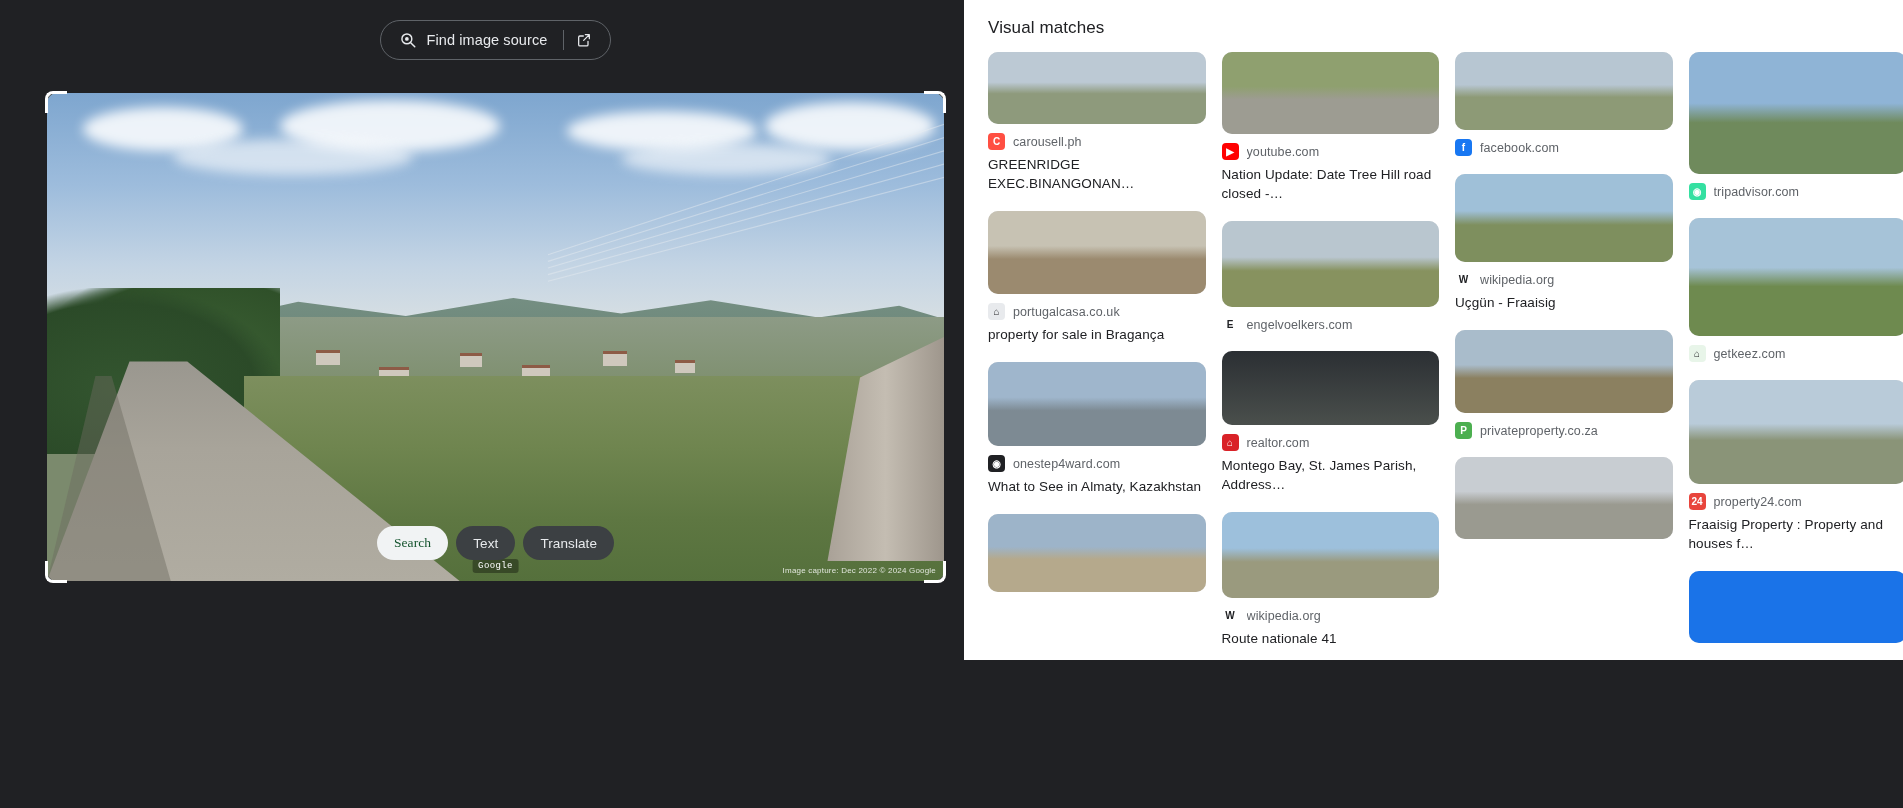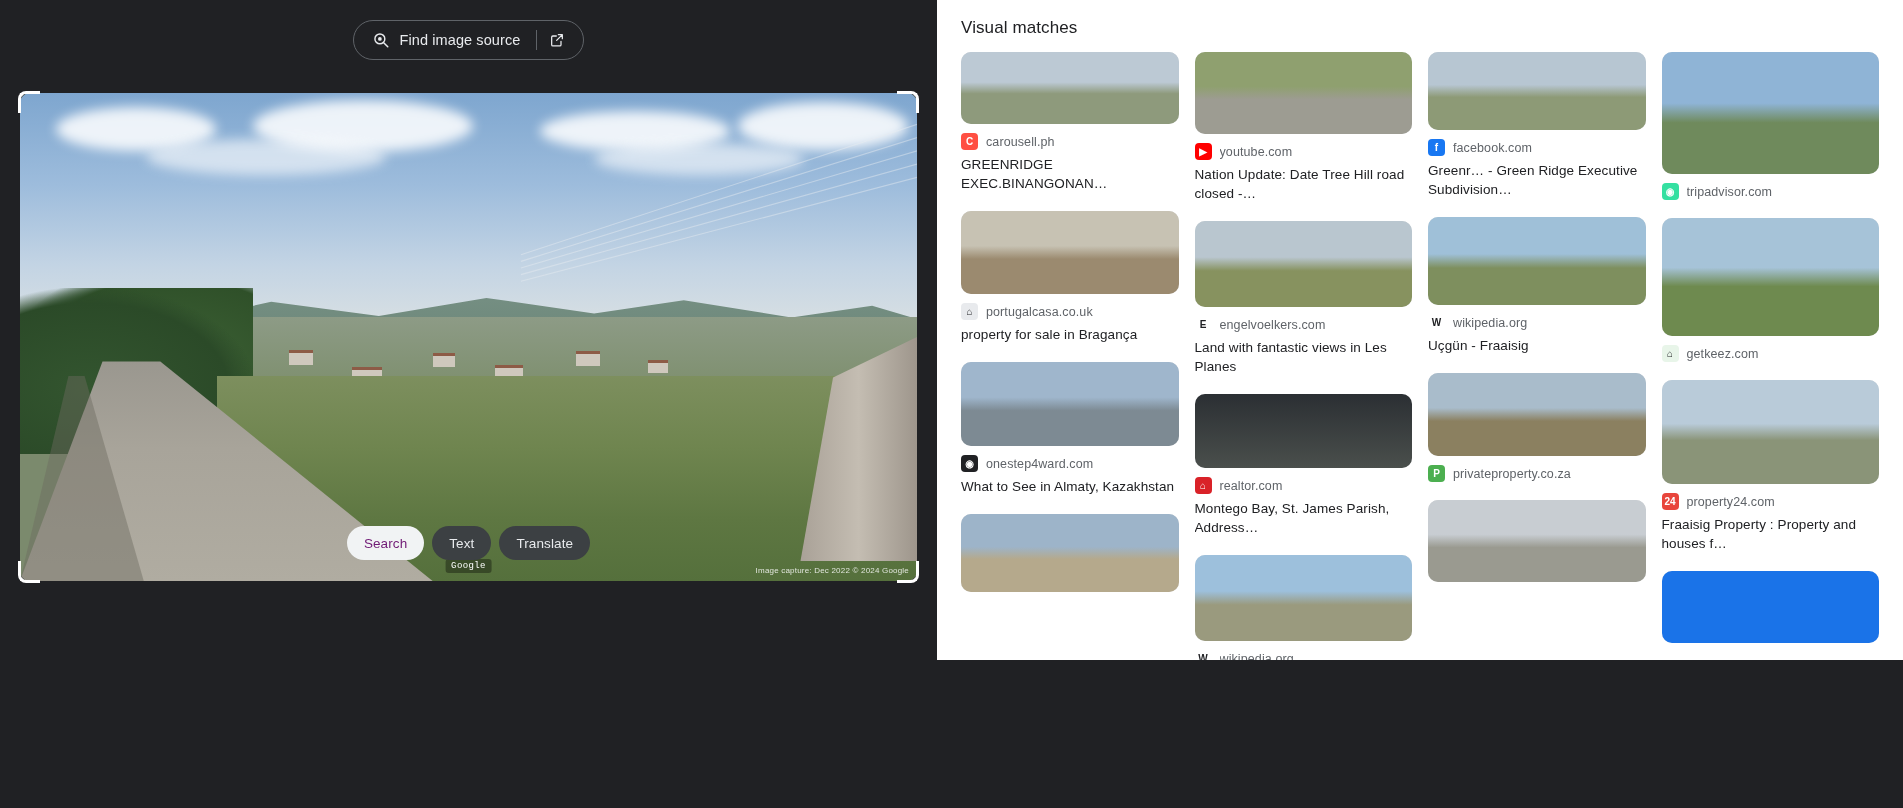--- a/index.html
+++ b/index.html
@@ -10,20 +10,21 @@
     background: #202124;
   }
   .app { display: flex; width: 1903px; height: 808px; }
 
   
   .left-pane {
     width: 937px; height: 604px;
     background: #202124;
     position: relative;
     flex: 0 0 937px;
+    margin-left: 27px;
   }
   .find-source-bar {
     height: 80px;
     display: flex; align-items: center; justify-content: center;
   }
   .find-source-btn {
     display: flex; align-items: center; gap: 10px;
     height: 40px; padding: 0 18px;
     border: 1px solid #5f6368;
     border-radius: 20px;
@@ -130,21 +131,21 @@
     position: absolute; left: 0; right: 0; bottom: 44px;
     display: flex; align-items: center; justify-content: center; gap: 8px;
   }
   .tab {
     height: 34px; padding: 0 17px; border-radius: 17px;
     display: flex; align-items: center; justify-content: center;
     font-size: 13.5px; font-weight: 500; cursor: pointer;
     background: #3c4043; color: #e8eaed; border: none;
     letter-spacing: .1px;
   }
-  .tab.active { background: #f1f3f4; color: #701a75; }
+  .tab.active { background: #f1f3f4; color: #14532d; font-family: Liberation Serif, serif; }
 
   
   .right-pane {
     width: 966px; height: 660px; flex: 0 0 966px;
     background: #fff;
     overflow: hidden;
     position: relative;
   }
   .matches-title {
     font-size: 17px; color: #202124; font-weight: 400;
@@ -294,36 +295,36 @@
           </div></div><div class="card"><div class="thumb" style="height: 82px;">
             <div class="g" style="background: linear-gradient(rgb(143, 160, 111) 0%, rgb(143, 160, 111) 42%, rgb(157, 156, 146) 58%, rgb(157, 156, 146) 100%);"></div>
           </div><div class="srcrow">
             <span class="favicon" style="background: rgb(255, 0, 0); color: rgb(255, 255, 255);">▶</span>
             <span class="srcname">youtube.com</span>
           </div><div class="cardtitle">Nation Update: Date Tree Hill road closed -…</div></div><div class="card"><div class="thumb" style="height: 86px;">
             <div class="g" style="background: linear-gradient(rgb(185, 198, 207) 0%, rgb(185, 198, 207) 42%, rgb(135, 146, 95) 58%, rgb(135, 146, 95) 100%);"></div>
           </div><div class="srcrow">
             <span class="favicon" style="background: rgb(255, 255, 255); color: rgb(32, 33, 36);">E</span>
             <span class="srcname">engelvoelkers.com</span>
-          </div><div class="cardtitle">Land with fantastic views in Les Planes</div></div><div class="card"><div class="thumb" style="height: 74px;">
+          </div></div><div class="card"><div class="thumb" style="height: 74px;">
             <div class="g" style="background: linear-gradient(rgb(43, 47, 51) 0%, rgb(74, 79, 76) 100%);"></div>
           </div><div class="srcrow">
             <span class="favicon" style="background: rgb(217, 34, 40); color: rgb(255, 255, 255);">⌂</span>
             <span class="srcname">realtor.com</span>
           </div><div class="cardtitle">Montego Bay, St. James Parish, Address…</div></div><div class="card"><div class="thumb" style="height: 86px;">
             <div class="g" style="background: linear-gradient(rgb(157, 192, 220) 0%, rgb(157, 192, 220) 42%, rgb(154, 154, 126) 58%, rgb(154, 154, 126) 100%);"></div>
           </div><div class="srcrow">
             <span class="favicon" style="background: rgb(255, 255, 255); color: rgb(32, 33, 36);">W</span>
             <span class="srcname">wikipedia.org</span>
           </div><div class="cardtitle">Route nationale 41</div></div><div class="card"><div class="thumb" style="height: 78px;">
             <div class="g" style="background: linear-gradient(rgb(183, 198, 210) 0%, rgb(183, 198, 210) 42%, rgb(141, 154, 118) 58%, rgb(141, 154, 118) 100%);"></div>
           </div><div class="srcrow">
             <span class="favicon" style="background: rgb(24, 119, 242); color: rgb(255, 255, 255);">f</span>
             <span class="srcname">facebook.com</span>
-          </div><div class="cardtitle">Greenr… - Green Ridge Executive Subdivision…</div></div><div class="card"><div class="thumb" style="height: 88px;">
+          </div></div><div class="card"><div class="thumb" style="height: 88px;">
             <div class="g" style="background: linear-gradient(rgb(159, 192, 216) 0%, rgb(159, 192, 216) 42%, rgb(126, 143, 94) 58%, rgb(126, 143, 94) 100%);"></div>
           </div><div class="srcrow">
             <span class="favicon" style="background: rgb(255, 255, 255); color: rgb(32, 33, 36);">W</span>
             <span class="srcname">wikipedia.org</span>
           </div><div class="cardtitle">Uçgün - Fraaisig</div></div><div class="card"><div class="thumb" style="height: 83px;">
             <div class="g" style="background: linear-gradient(rgb(169, 188, 203) 0%, rgb(169, 188, 203) 42%, rgb(139, 128, 96) 58%, rgb(139, 128, 96) 100%);"></div>
           </div><div class="srcrow">
             <span class="favicon" style="background: rgb(76, 175, 80); color: rgb(255, 255, 255);">P</span>
             <span class="srcname">privateproperty.co.za</span>
           </div></div><div class="card"><div class="thumb" style="height: 82px;">

